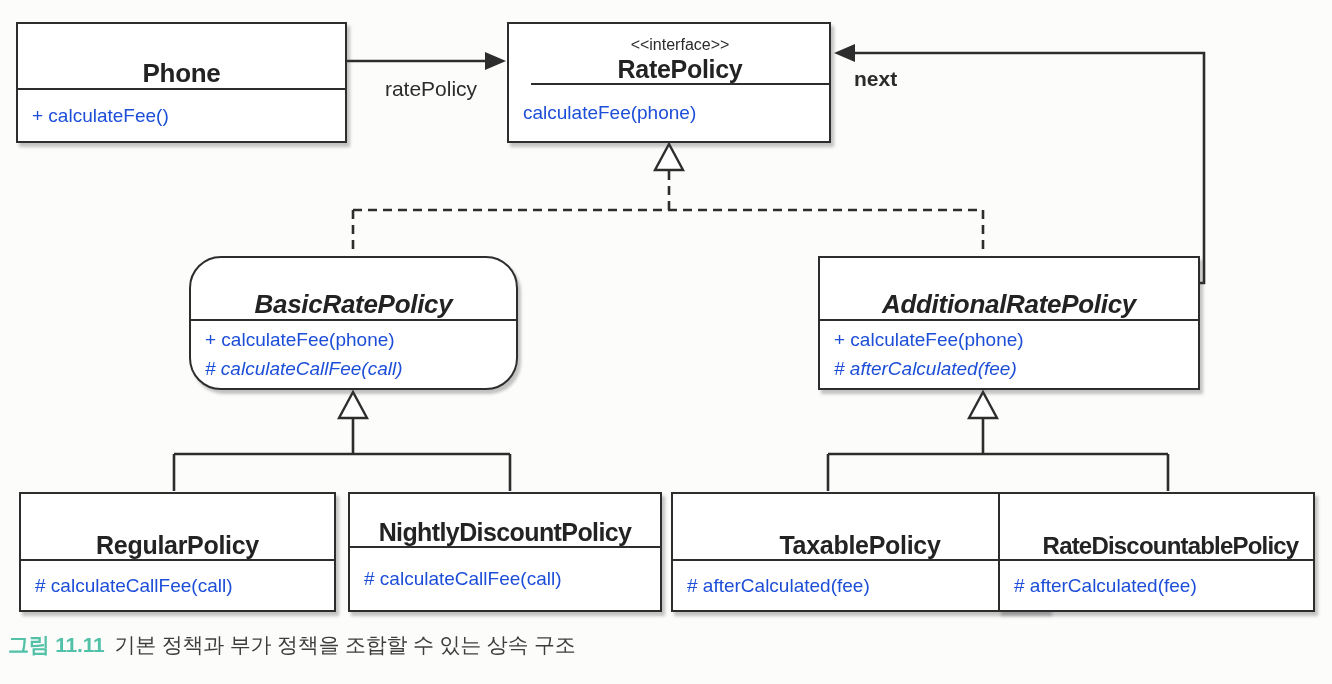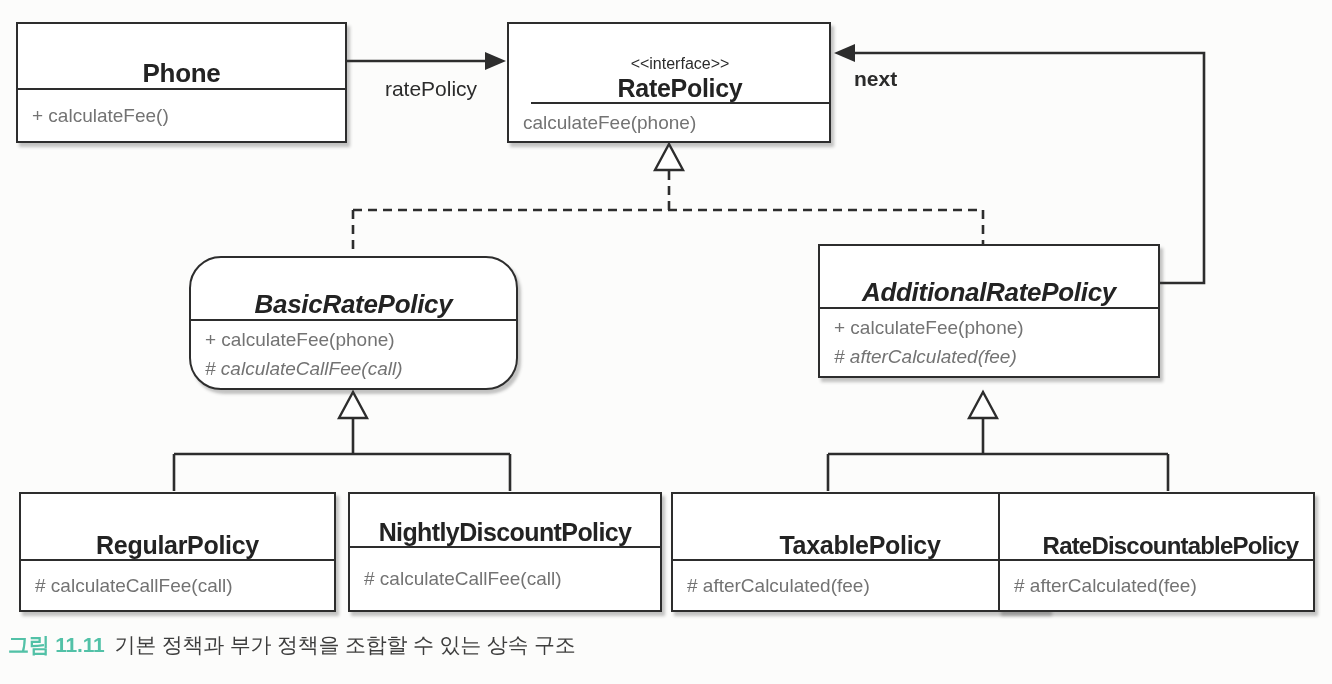--- a/index.html
+++ b/index.html
@@ -35,21 +35,21 @@
     font-weight:bold;font-size:26px;color:#232323;
     white-space:nowrap;letter-spacing:-0.3px;line-height:1.1;
   }
   .abstract .uml-name{font-style:italic;}
   .uml-stereo{font-size:16px;color:#2b2b2b;line-height:1.2;margin-bottom:1px;}
   .uml-methods{
     flex:1 1 auto;
     display:flex;flex-direction:column;justify-content:center;
     padding:4px 14px;gap:5px;box-sizing:border-box;
   }
-  .uml-method{font-size:19px;color:#737373;line-height:1.25;white-space:nowrap;}
+  .uml-method{font-size:19px;color:#1d4ed8;line-height:1.25;white-space:nowrap;}
   .uml-method.virt{font-style:italic;}
 
   .edge-label{
     position:absolute;z-index:3;
     font-size:21px;color:#2b2b2b;white-space:nowrap;
   }
   .caption{
     position:absolute;left:8px;top:631px;z-index:3;
     font-size:21px;color:#3d3d3d;white-space:nowrap;letter-spacing:-0.2px;
   }
@@ -81,40 +81,40 @@
   <div class="uml-box" style="left:16px;top:22px;width:331px;height:121px;">
     <div class="uml-title" style="height:66px;">
       <span class="uml-name">Phone</span>
     </div>
     <div class="uml-methods">
       <div class="uml-method">+ calculateFee()</div>
     </div>
   </div>
 
   <div class="uml-box" style="left:507px;top:22px;width:324px;height:121px;">
-    <div class="uml-title" style="height:80px;margin-left:22px;">
+    <div class="uml-title" style="height:61px;margin-left:22px;">
       <span class="uml-stereo">&lt;&lt;interface&gt;&gt;</span>
       <span class="uml-name" style="font-size:25px;">RatePolicy</span>
     </div>
     <div class="uml-methods">
       <div class="uml-method">calculateFee(phone)</div>
     </div>
   </div>
 
   <div class="uml-box abstract" style="left:189px;top:256px;width:329px;height:134px;border-radius:32px;">
     <div class="uml-title" style="height:63px;">
       <span class="uml-name">BasicRatePolicy</span>
     </div>
     <div class="uml-methods">
       <div class="uml-method">+ calculateFee(phone)</div>
       <div class="uml-method virt"># calculateCallFee(call)</div>
     </div>
   </div>
 
-  <div class="uml-box abstract" style="left:818px;top:244px;width:342px;height:134px;">
+  <div class="uml-box abstract" style="left:818px;top:256px;width:382px;height:134px;">
     <div class="uml-title" style="height:63px;">
       <span class="uml-name">AdditionalRatePolicy</span>
     </div>
     <div class="uml-methods">
       <div class="uml-method">+ calculateFee(phone)</div>
       <div class="uml-method virt"># afterCalculated(fee)</div>
     </div>
   </div>
 
   <div class="uml-box" style="left:19px;top:492px;width:317px;height:120px;">

